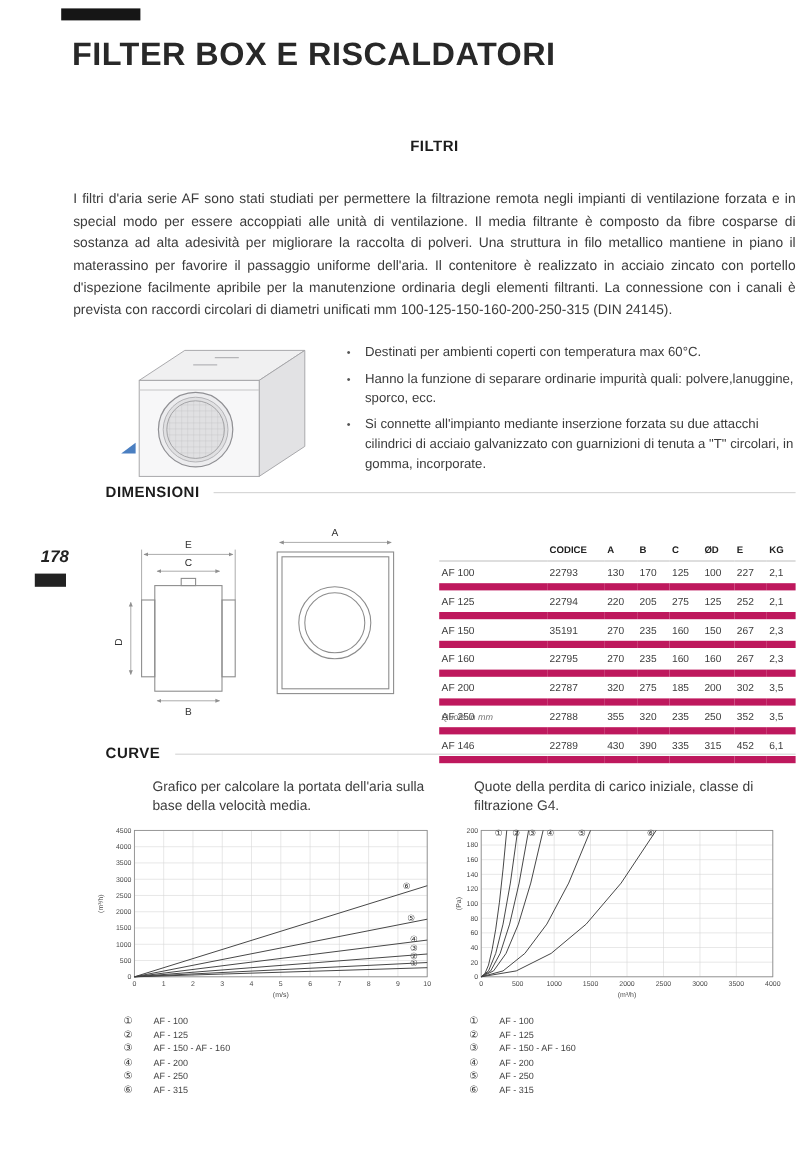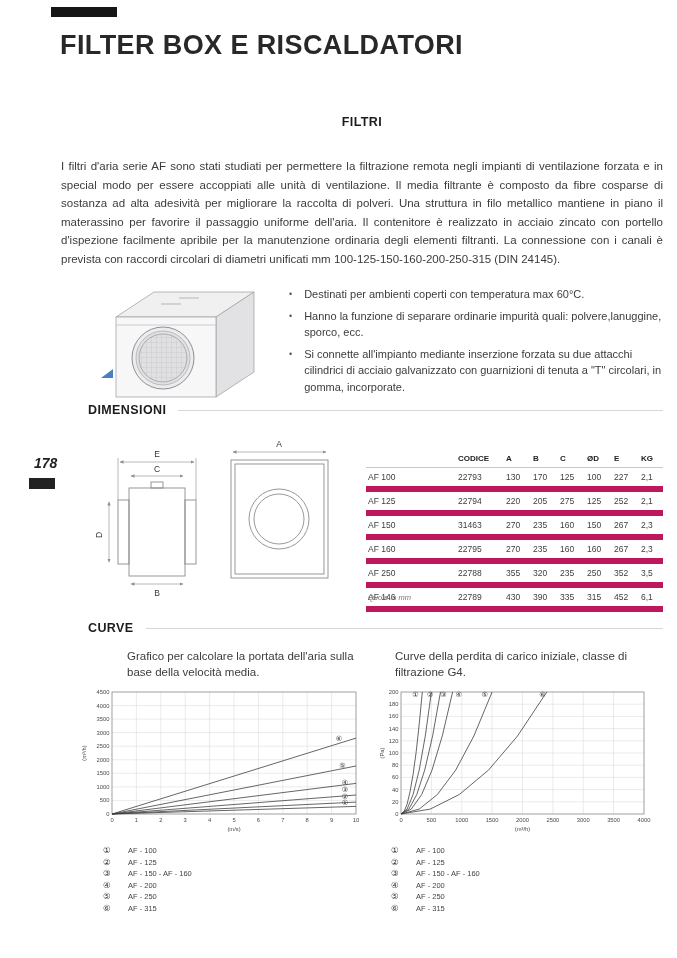--- a/index.html
+++ b/index.html
@@ -175,39 +175,49 @@
           <td>22794</td>
           <td>220</td>
           <td>205</td>
           <td>275</td>
           <td>125</td>
           <td>252</td>
           <td>2,1</td>
         </tr>
         <tr>
           <td>AF 150</td>
-          <td>31463</td>
+          <td>35191</td>
           <td>270</td>
           <td>235</td>
           <td>160</td>
           <td>150</td>
           <td>267</td>
           <td>2,3</td>
         </tr>
         <tr>
           <td>AF 160</td>
           <td>22795</td>
           <td>270</td>
           <td>235</td>
           <td>160</td>
           <td>160</td>
           <td>267</td>
           <td>2,3</td>
         </tr>
         <tr>
+          <td>AF 200</td>
+          <td>22787</td>
+          <td>320</td>
+          <td>275</td>
+          <td>185</td>
+          <td>200</td>
+          <td>302</td>
+          <td>3,5</td>
+        </tr>
+        <tr>
           <td>AF 250</td>
           <td>22788</td>
           <td>355</td>
           <td>320</td>
           <td>235</td>
           <td>250</td>
           <td>352</td>
           <td>3,5</td>
         </tr>
         <tr>
@@ -223,21 +233,21 @@
       </tbody>
   </table>
   <div class="table-note">Quote in mm</div>
 
   <div class="section-head" style="left:65px;top:621px;width:575px;">
     <span class="section-label">CURVE</span>
     <span class="section-rule"></span>
   </div>
 
   <p class="caption" style="left:104px;top:648px;width:245px;">Grafico per calcolare la portata dell'aria sulla base della velocità media.</p>
-  <p class="caption" style="left:372px;top:648px;width:258px;">Curve della perdita di carico iniziale, classe di filtrazione G4.</p>
+  <p class="caption" style="left:372px;top:648px;width:258px;">Quote della perdita di carico iniziale, classe di filtrazione G4.</p>
 
   <svg class="chart" style="left:55px;top:686px;" viewBox="0 0 290 152" width="290" height="152">
       <line class="grid" x1="34" x2="278" y1="128.0" y2="128.0"></line>
       <line class="grid" x1="34" x2="278" y1="114.4" y2="114.4"></line>
       <line class="grid" x1="34" x2="278" y1="100.9" y2="100.9"></line>
       <line class="grid" x1="34" x2="278" y1="87.3" y2="87.3"></line>
       <line class="grid" x1="34" x2="278" y1="73.8" y2="73.8"></line>
       <line class="grid" x1="34" x2="278" y1="60.2" y2="60.2"></line>
       <line class="grid" x1="34" x2="278" y1="46.7" y2="46.7"></line>
       <line class="grid" x1="34" x2="278" y1="33.1" y2="33.1"></line>

